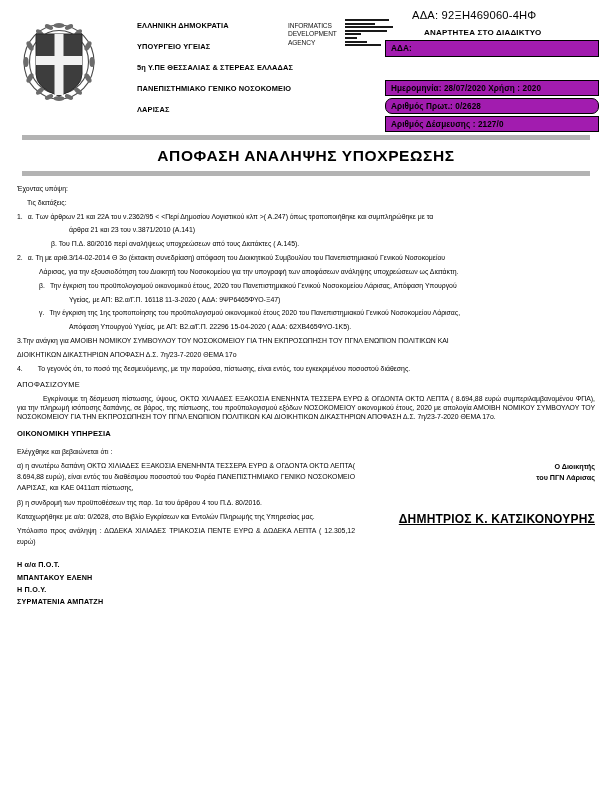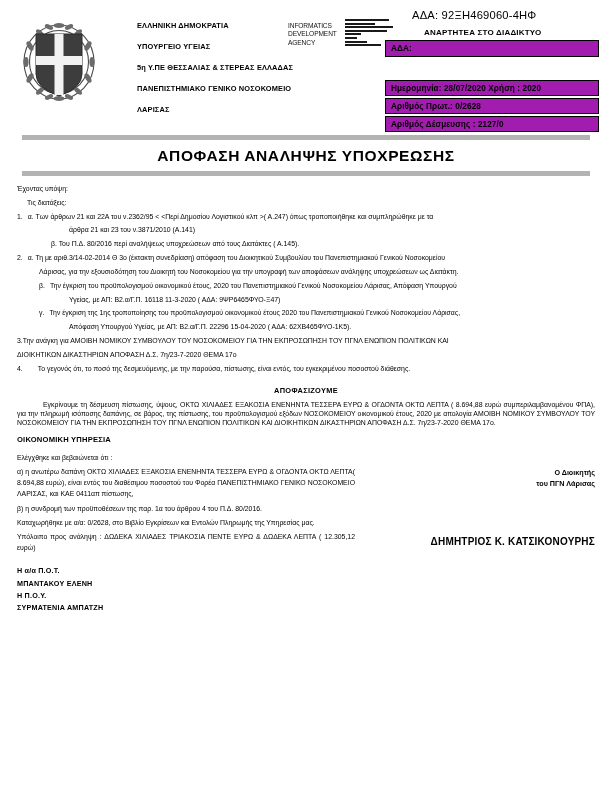--- a/index.html
+++ b/index.html
@@ -114,21 +114,21 @@
     font-weight: bold;
     letter-spacing: 0.1px;
     display: flex;
     align-items: center;
     padding-left: 5px;
     background: #a21caf;
     white-space: nowrap;
   }
   .box-ada   { left: 385px; top: 40px;  width: 214px; height: 17px; }
   .box-date  { left: 385px; top: 80px;  width: 214px; height: 16px; }
-  .box-proto { left: 385px; top: 98px;  width: 214px; height: 16px; }
+  .box-proto { left: 385px; top: 98px;  width: 214px; height: 16px; border-radius: 7px; }
   .box-desm  { left: 385px; top: 116px; width: 214px; height: 16px; }
 
   
   .rule {
     height: 5px;
     background: #b3b3b3;
     margin: 0 22px;
   }
   .rule-top { margin-top: 7px; }
   .doc-title {
@@ -158,25 +158,25 @@
   .ind4  { padding-left: 52px; }
 
   .hang-num {
     display: flex;
     gap: 5px;
   }
   .hang-num .marker { flex: 0 0 auto; }
   .hang-num .txt { flex: 1 1 auto; }
 
   .apofasizoume {
-    text-align: center;
-    font-weight: bold;
+    text-align: left;
+    font-weight: normal;
     font-size: 7.4px;
     letter-spacing: 0.3px;
-    margin: 12px 0 6px 0;
+    margin: 6px 0 6px 0;
   }
 
   .sec-head {
     font-weight: bold;
     font-size: 7.6px;
     letter-spacing: 0.2px;
     margin: 4px 0 7px 0;
   }
 
   
@@ -195,23 +195,24 @@
     position: absolute;
     right: 17px;
     top: 16px;
     width: 212px;
     text-align: right;
     font-size: 7.2px;
     font-weight: bold;
     line-height: 1.5;
   }
   .col-right .name {
-    margin-top: 45px;
-    font-size: 10px;
-    letter-spacing: 0.2px;
+    margin-top: 27px;
+    font-size: 12px;
+    letter-spacing: 0.2px;
+    text-decoration: underline;
   }
 
   .sig-left {
     margin-top: 12px;
     width: 338px;
     font-size: 7.2px;
     font-weight: bold;
     line-height: 1.72;
     letter-spacing: 0.2px;
   }

